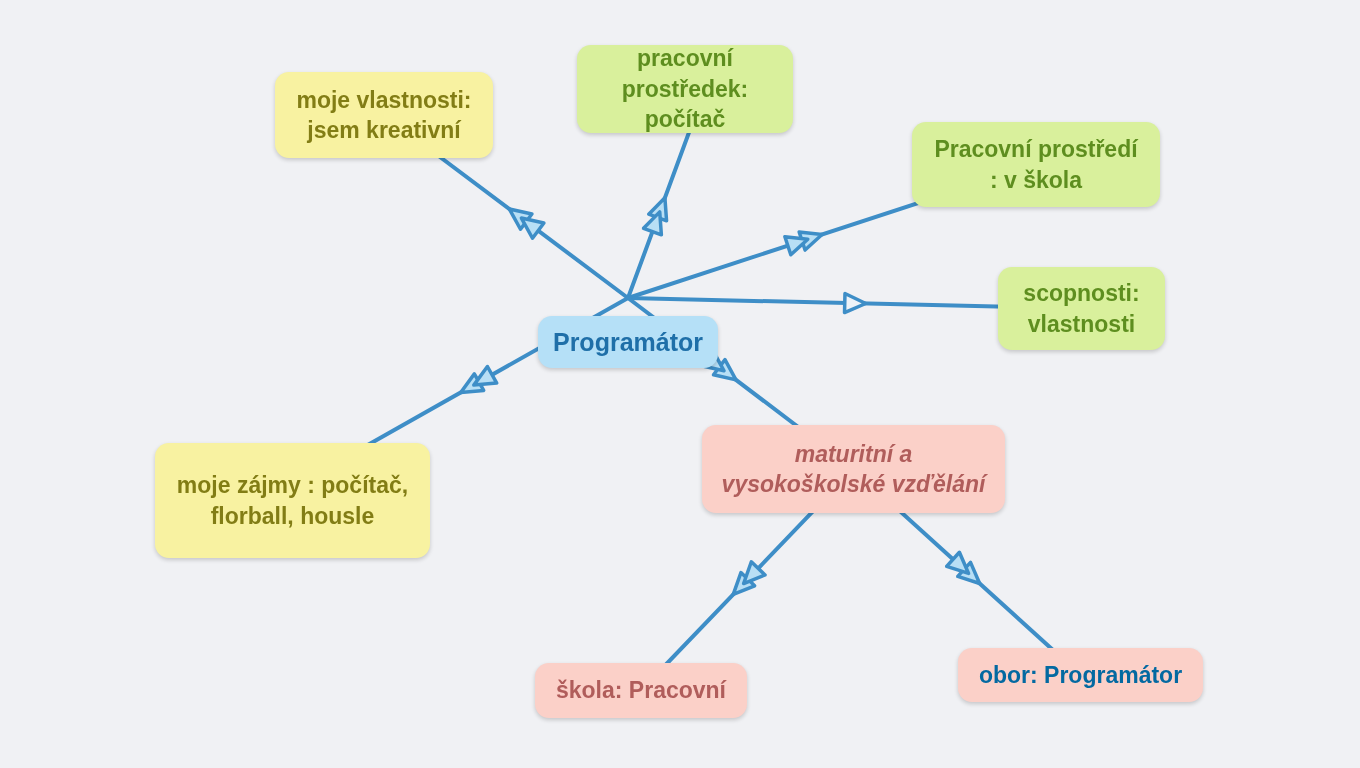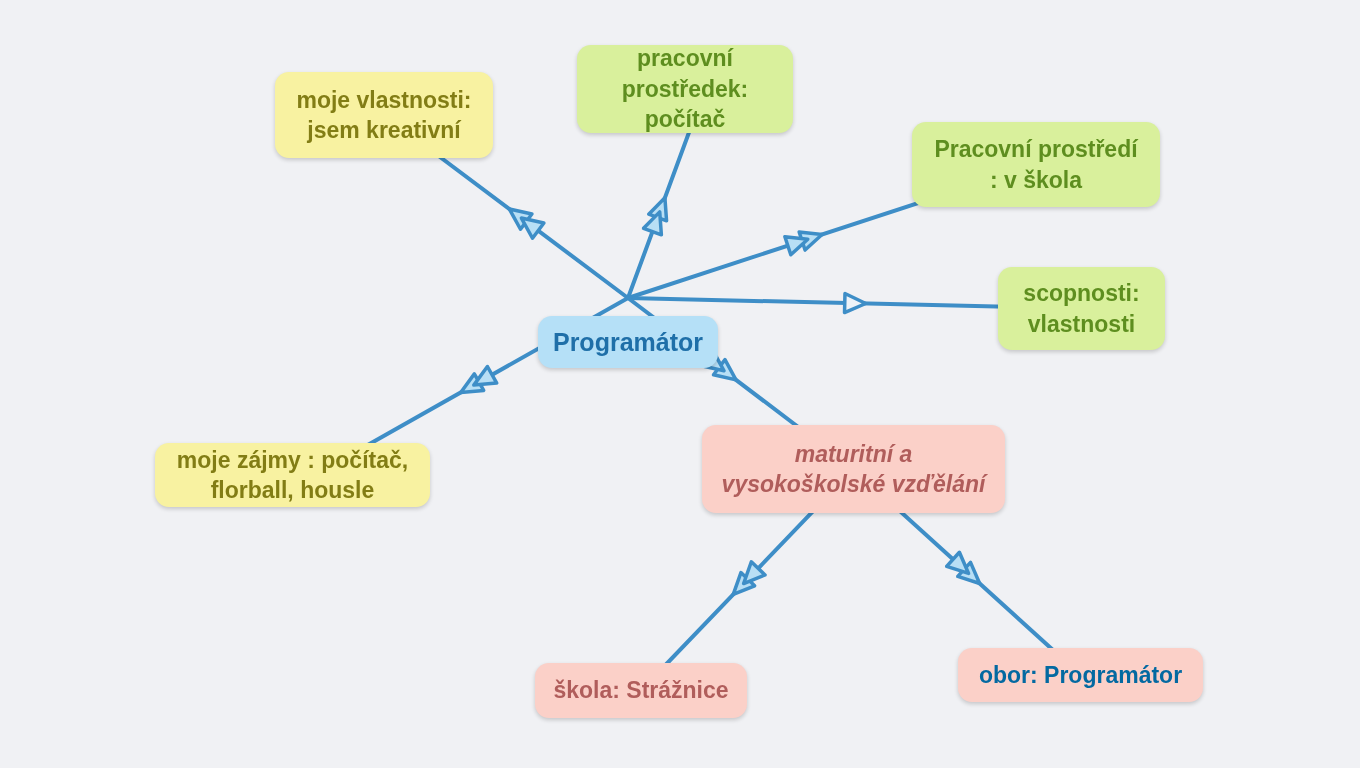--- a/index.html
+++ b/index.html
@@ -89,20 +89,20 @@
   <div class="nodes-layer">
       <div class="node node-programator" style="left: 538px; top: 272px; width: 180px; height: 52px; background: rgb(181, 224, 247); color: rgb(31, 111, 168); margin-top: 44px;">Programátor</div>
       <div class="node node-vlastnosti" style="left: 275px; top: 72px; width: 218px; height: 86px; background: rgb(248, 242, 161); color: rgb(130, 125, 21);">moje vlastnosti:
 jsem kreativní</div>
       <div class="node node-prostredek" style="left: 577px; top: 45px; width: 216px; height: 88px; background: rgb(217, 240, 156); color: rgb(94, 142, 31);">pracovní
 prostředek: počítač</div>
       <div class="node node-prostredi" style="left: 912px; top: 122px; width: 248px; height: 85px; background: rgb(217, 240, 156); color: rgb(94, 142, 31);">Pracovní prostředí
 : v škola</div>
       <div class="node node-scopnosti" style="left: 998px; top: 267px; width: 167px; height: 83px; background: rgb(217, 240, 156); color: rgb(94, 142, 31);">scopnosti:
 vlastnosti</div>
-      <div class="node node-zajmy" style="left: 155px; top: 443px; width: 275px; height: 64px; background: rgb(248, 242, 161); color: rgb(130, 125, 21);">moje zájmy : počítač,
+      <div class="node node-zajmy" style="left: 155px; top: 443px; width: 275px; height: 115px; background: rgb(248, 242, 161); color: rgb(130, 125, 21);">moje zájmy : počítač,
 florball, housle</div>
       <div class="node node-maturitni" style="left: 702px; top: 425px; width: 303px; height: 88px; background: rgb(251, 208, 200); color: rgb(176, 93, 91); font-style: italic;">maturitní a
 vysokoškolské vzďělání</div>
-      <div class="node node-skola" style="left: 535px; top: 663px; width: 212px; height: 55px; background: rgb(251, 208, 200); color: rgb(176, 93, 91);">škola: Strážnice</div>
+      <div class="node node-skola" style="left: 535px; top: 663px; width: 212px; height: 55px; background: rgb(251, 208, 200); color: rgb(176, 93, 91);">škola: Pracovní</div>
       <div class="node node-obor" style="left: 958px; top: 648px; width: 245px; height: 54px; background: rgb(251, 208, 200); color: #0369a1;">obor: Programátor</div>
     </div>
 </div>
 
 </body></html>

